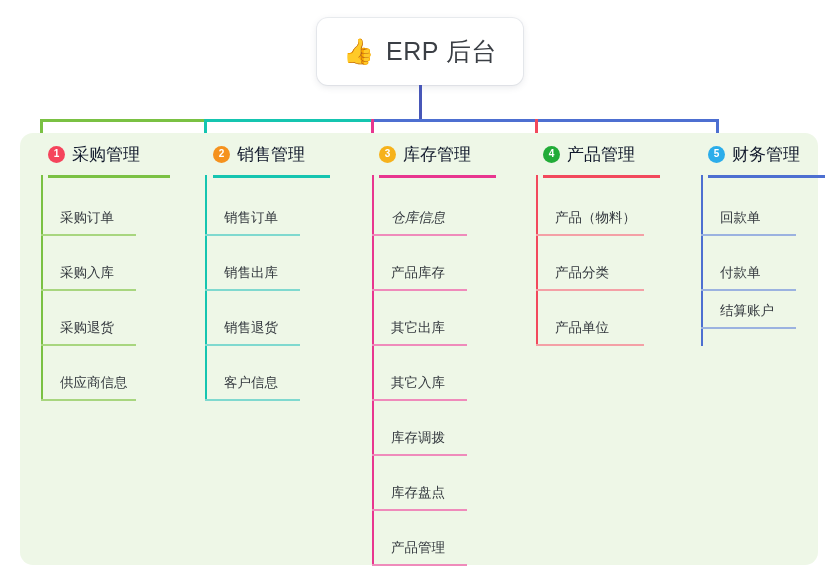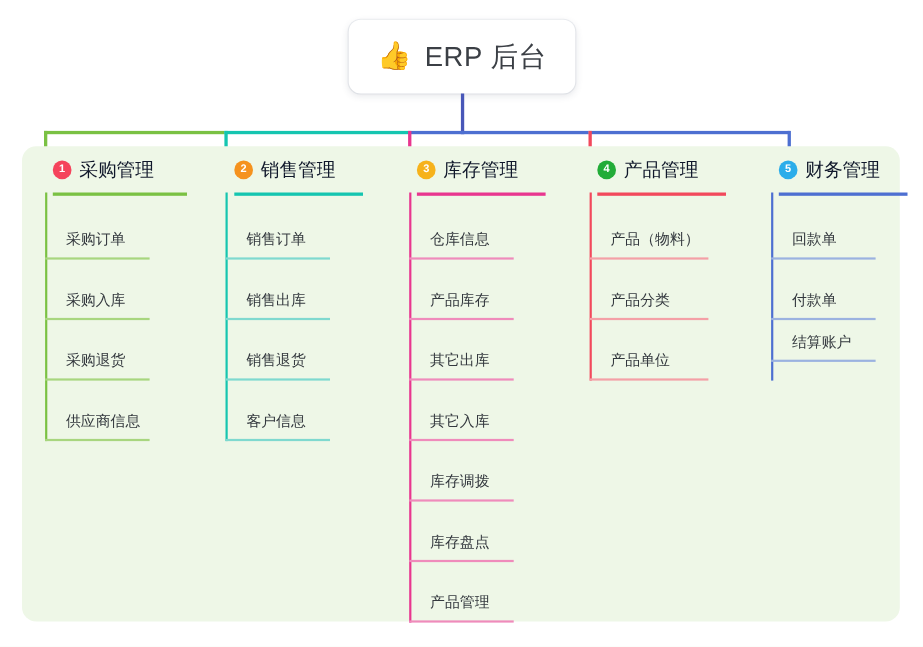--- a/index.html
+++ b/index.html
@@ -131,21 +131,21 @@
           <div class="leaf-rule" style="width: 95px; background: rgb(127, 217, 207);"></div>
         </div>
       </div>
       <div class="col" style="left: 358px; width: 160px; height: 433px;">
         <div class="col-head">
           <span class="badge" style="background: rgb(246, 178, 27);">3</span>
           <span class="col-title">库存管理</span>
         </div>
         <div class="head-rule" style="top: 42px; width: 117px; background: rgb(232, 54, 143);"></div>
         <div class="rail" style="left: 14px; top: 42px; height: 391px; background: rgb(232, 54, 143);"></div>
-        <div class="leaf" style="left: 14px; top: 48px; width: 95px;">
+        <div class="leaf" style="left: 14px; top: 48px; width: 95px; font-style: italic;">
           <span class="leaf-label">仓库信息</span>
           <div class="leaf-rule" style="width: 95px; background: rgb(239, 139, 187);"></div>
         </div>
         <div class="leaf" style="left: 14px; top: 103px; width: 95px;">
           <span class="leaf-label">产品库存</span>
           <div class="leaf-rule" style="width: 95px; background: rgb(239, 139, 187);"></div>
         </div>
         <div class="leaf" style="left: 14px; top: 158px; width: 95px;">
           <span class="leaf-label">其它出库</span>
           <div class="leaf-rule" style="width: 95px; background: rgb(239, 139, 187);"></div>

